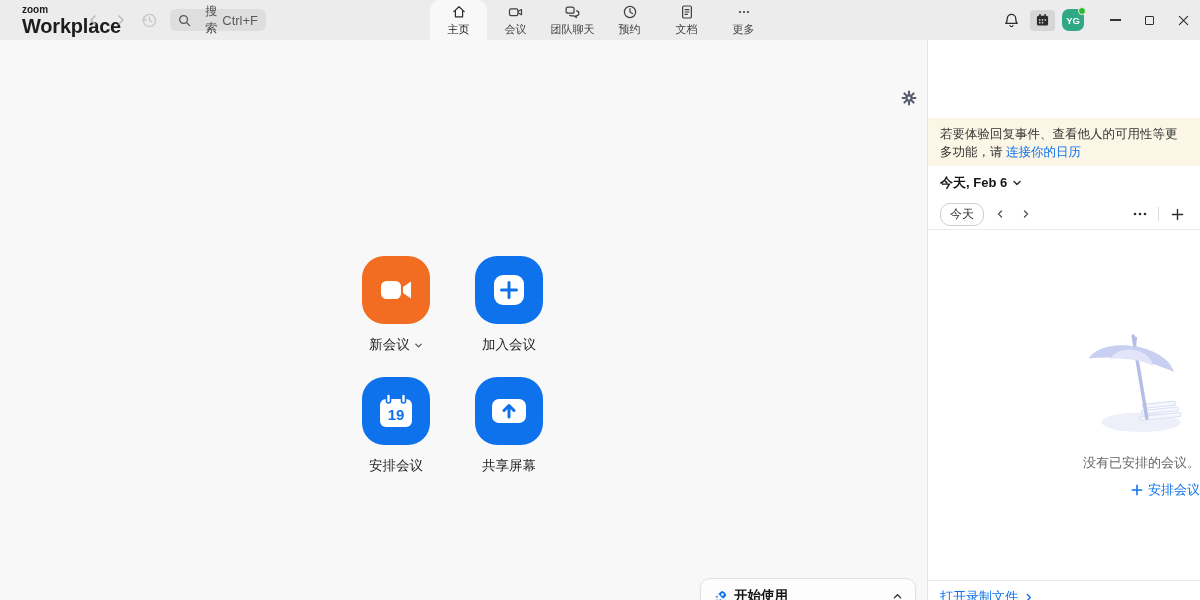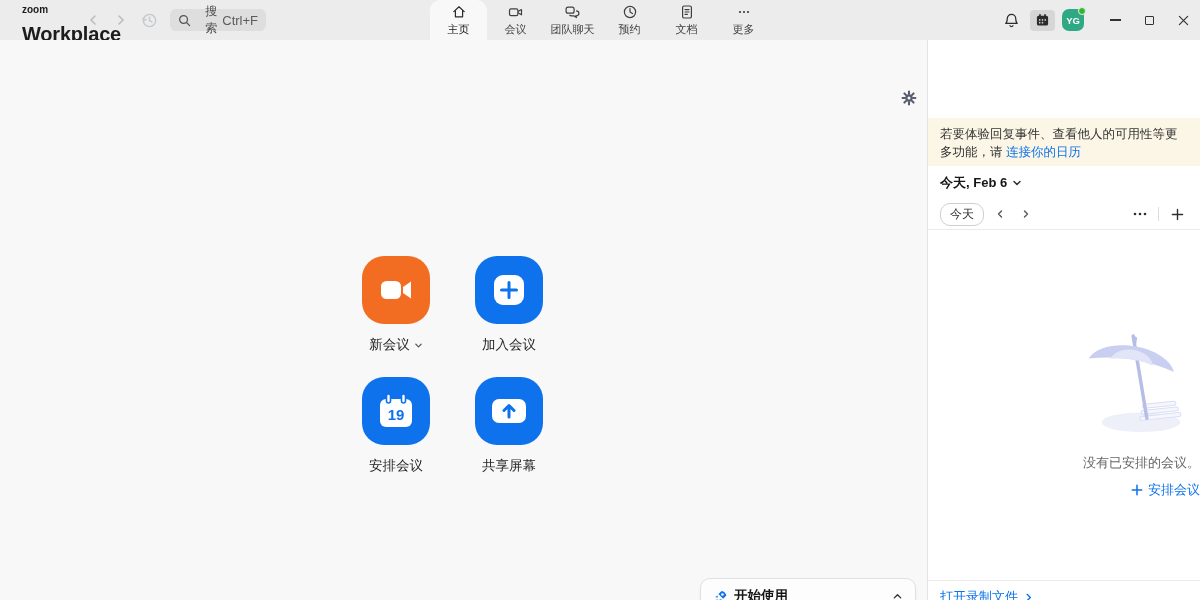--- a/index.html
+++ b/index.html
@@ -2,21 +2,21 @@
 <html><head>
 <meta charset="utf-8">
 <style>
   * { margin:0; padding:0; box-sizing:border-box; }
   html,body { width:1200px; height:600px; overflow:hidden; }
   body { font-family:"Liberation Sans", sans-serif; position:relative; background:#f8f8f9; color:#1c1c1c; }
 
   
   .header { position:absolute; left:0; top:0; width:1200px; height:40px; background:#ececec; }
   .logo { position:absolute; left:22px; top:5px; line-height:1; cursor:default; }
-  .logo .z1 { font-size:10px; font-weight:bold; color:#1c1c1c; display:block; margin-bottom:9px; }
+  .logo .z1 { font-size:10px; font-weight:bold; color:#1c1c1c; display:block; margin-bottom:1px; }
   .logo .z2 { font-size:20px; font-weight:bold; color:#1c1c1c; letter-spacing:-0.2px; }
   .navbtn { position:absolute; top:11px; width:18px; height:18px; display:flex; align-items:center; justify-content:center; }
   .histbtn { position:absolute; top:9px; width:22px; height:22px; display:flex; align-items:center; justify-content:center; }
   .search { position:absolute; left:170px; top:9px; width:96px; height:22px; background:#dedede; border-radius:6px; display:flex; align-items:center; padding:0 8px; gap:5px; cursor:text;text-align:right; }
   .search .ph { font-size:12px; color:#4f4f4f; flex:1; }
   .search .kbd { font-size:13px; color:#5c5c5c; }
 
   .tabs { position:absolute; left:430px; top:0; height:40px; display:flex; }
   .tab { min-width:57px; height:40px; display:flex; flex-direction:column; align-items:center; justify-content:center; gap:2px; cursor:pointer; color:#3f3f3f; padding:0 4px; }
   .tab .tlabel { font-size:11px; }

